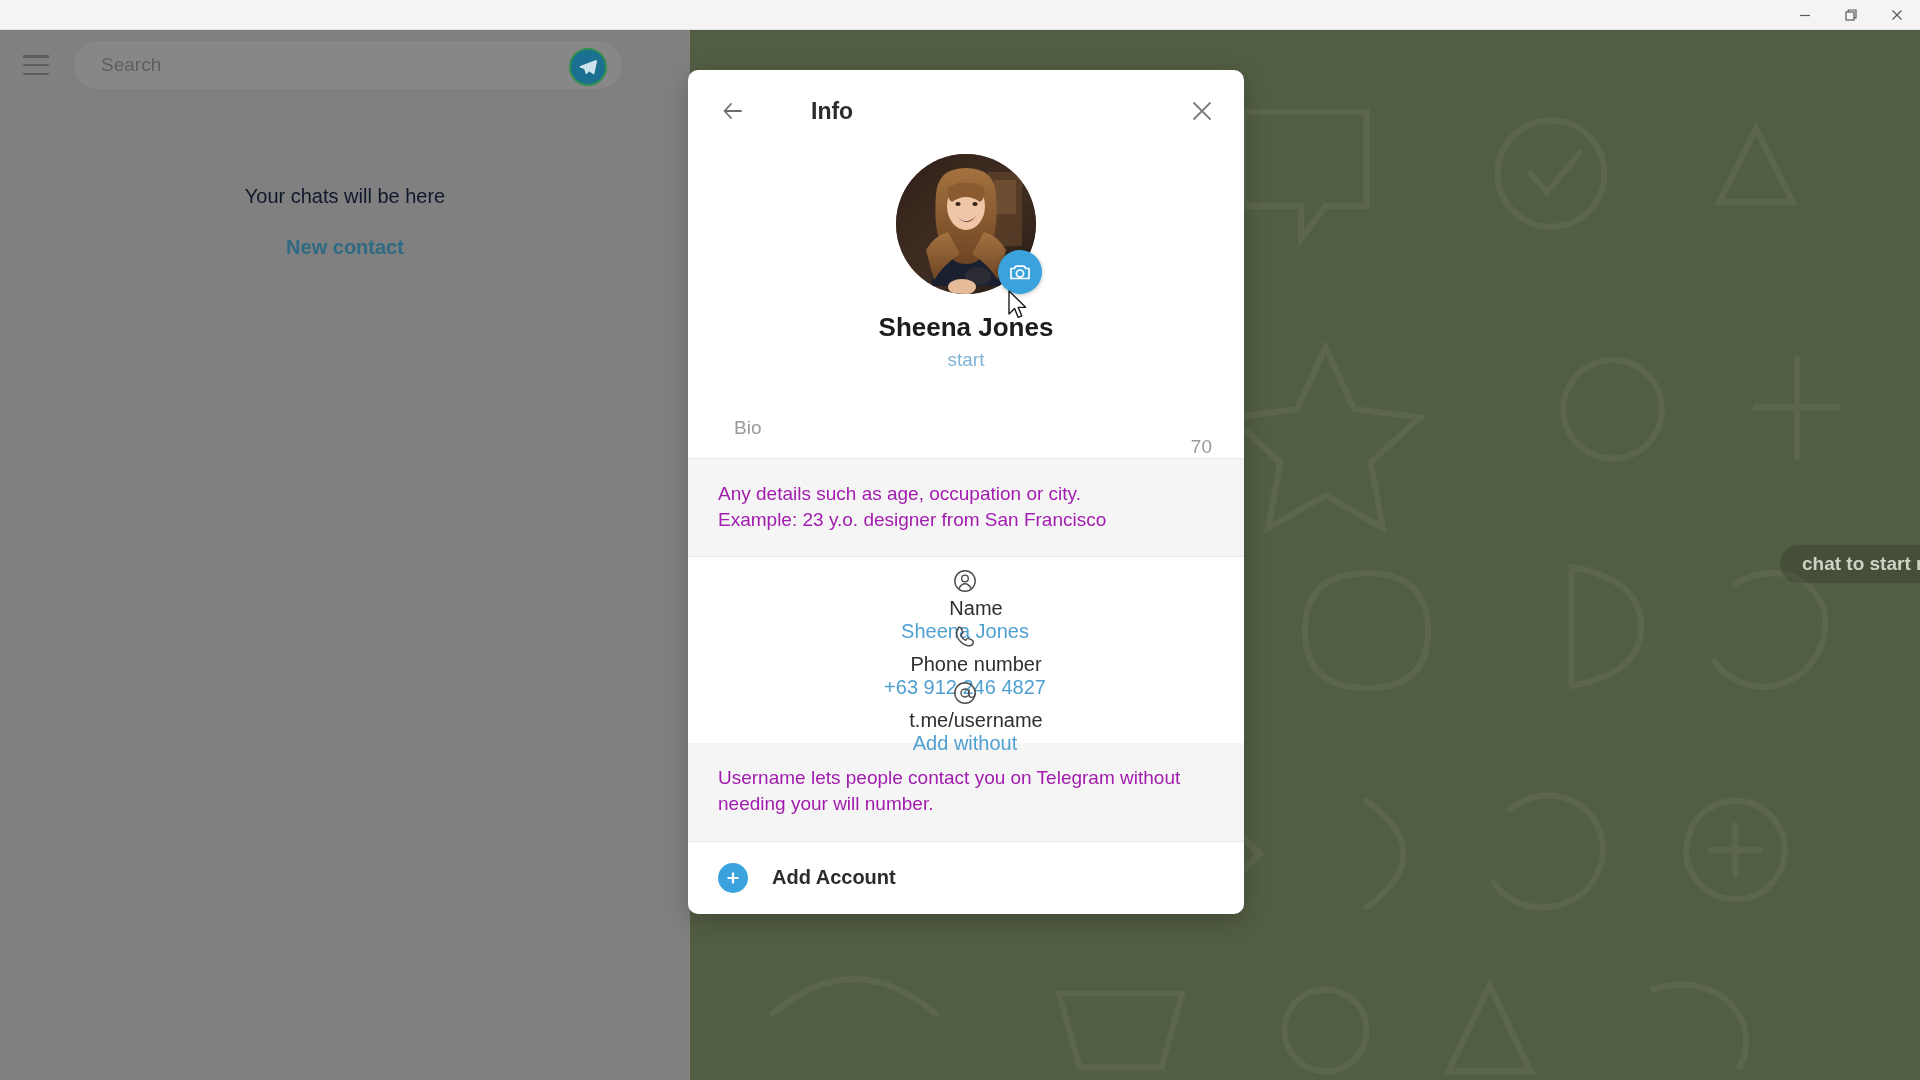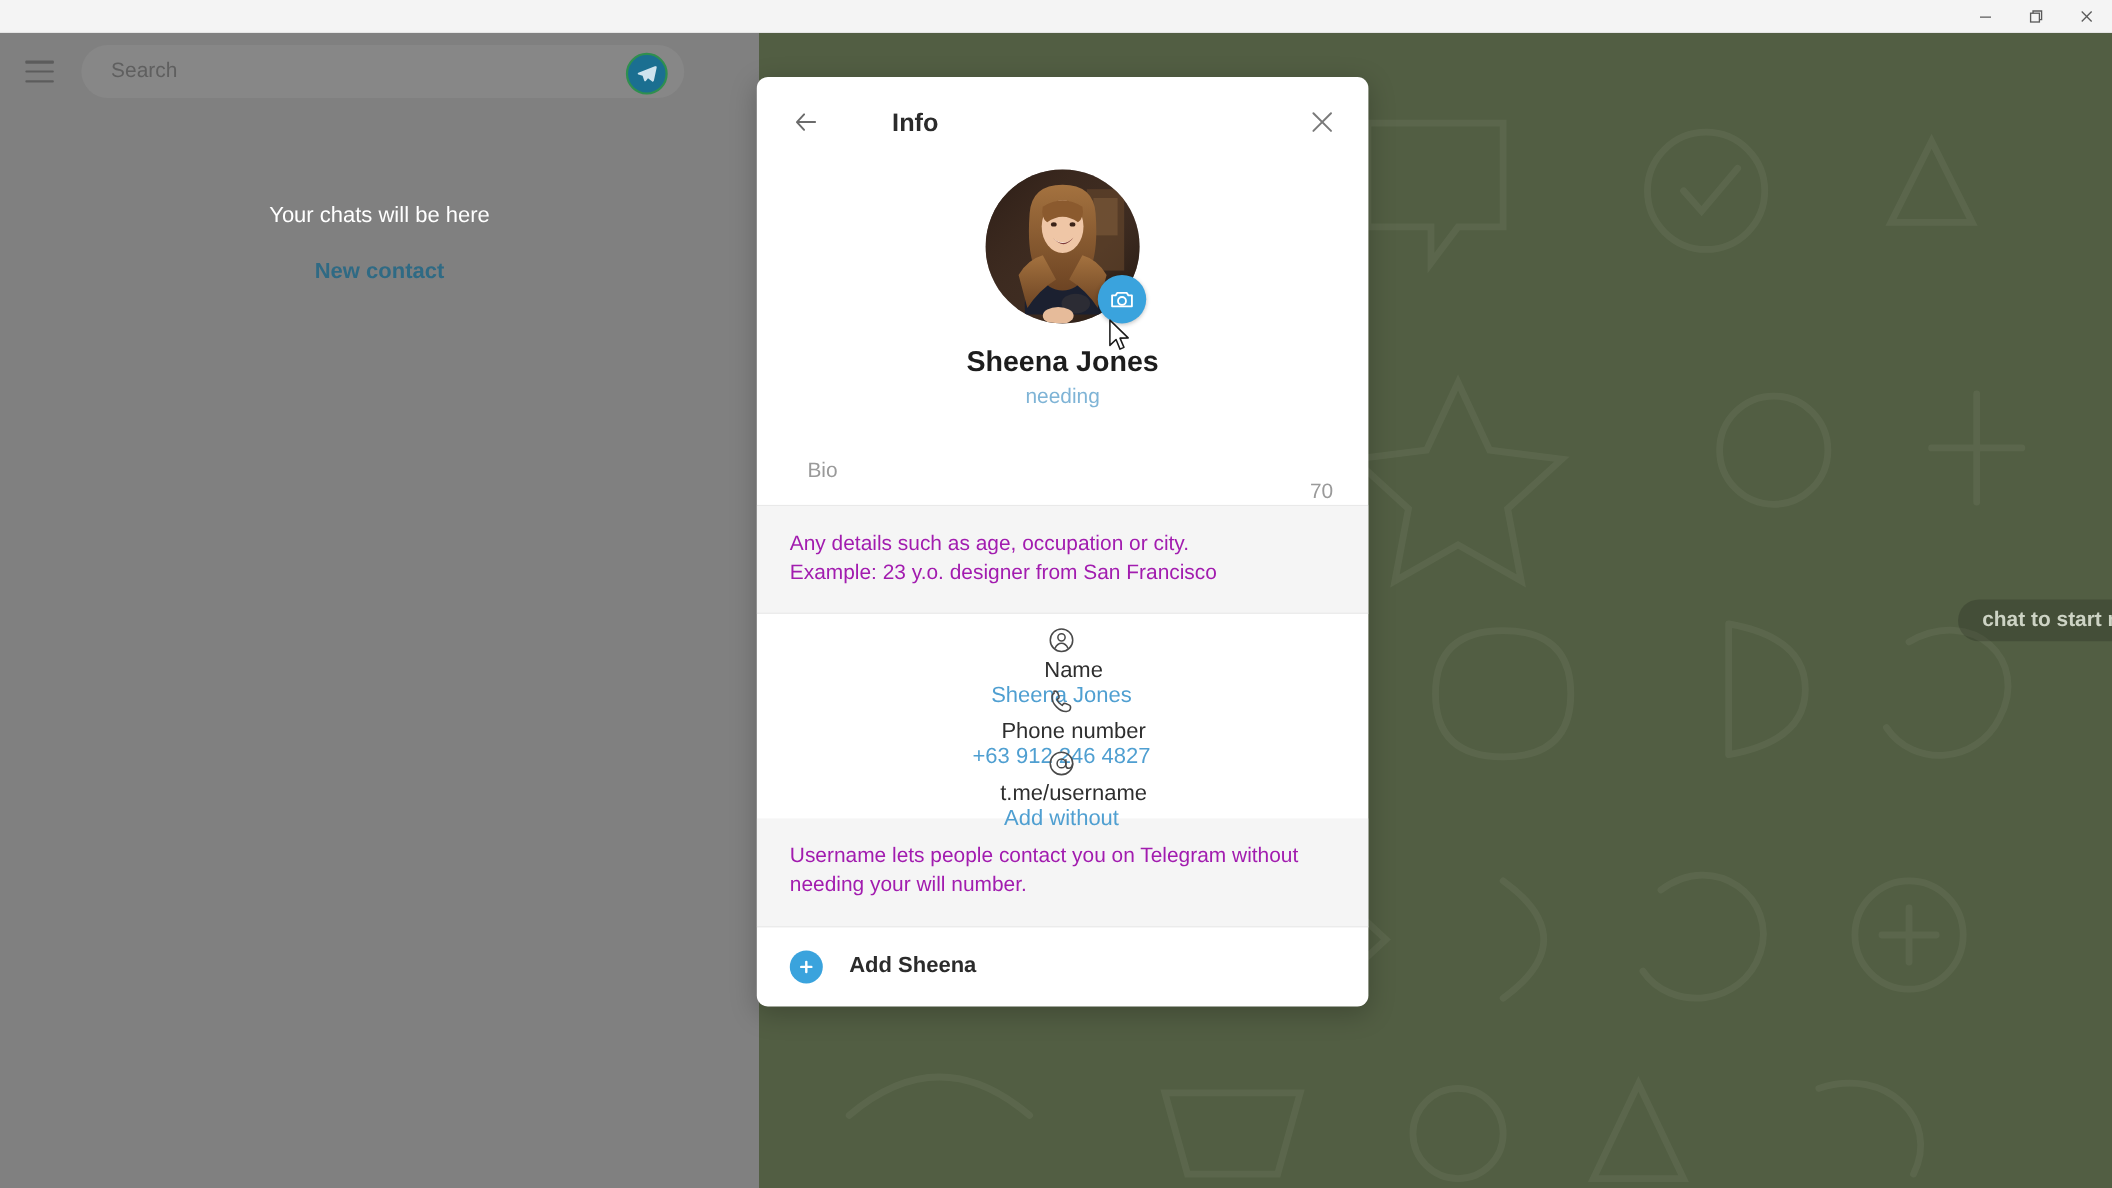--- a/index.html
+++ b/index.html
@@ -101,21 +101,21 @@
   }
 
   .empty-chats {
     position: absolute;
     left: 0; top: 155px;
     width: 690px;
     text-align: center;
   }
   .empty-chats .line1 {
     font-size: 20px;
-    color: #ffffff;
+    color: #0f172a;
   }
   .empty-chats .line2 {
     margin-top: 28px;
     font-size: 20px;
     font-weight: bold;
     color: #2f6a84;
   }
 
   
   .chatbg {
@@ -438,21 +438,21 @@
           </svg>
         </div>
         <div class="cam-badge">
           <svg width="24" height="24" viewBox="0 0 24 24" fill="none" stroke="#ffffff" stroke-width="1.7">
             <path d="M3 8.5 h3.2 l1.6 -2.3 h8.4 l1.6 2.3 H21 v10 H3 z" stroke-linejoin="round"></path>
             <circle cx="12" cy="13.6" r="3.6"></circle>
           </svg>
         </div>
       </div>
       <div class="profile-name">Sheena Jones</div>
-      <div class="profile-status">needing</div>
+      <div class="profile-status">start</div>
     </div>
 
     <div class="row-bio">
       <span class="bio-label">Bio</span>
       <span class="bio-count">70</span>
     </div>
 
     <div class="hint-block">
       <div class="hint-line">Any details such as age, occupation or city.</div>
       <div class="hint-line">Example: 23 y.o. designer from San Francisco</div>
@@ -501,21 +501,21 @@
       <div class="hint-line">needing your will number.</div>
     </div>
 
     <div class="add-account">
       <span class="plus-circle">
         <svg width="16" height="16" viewBox="0 0 16 16" stroke="#ffffff" stroke-width="2.2" stroke-linecap="round">
           <line x1="8" y1="3.4" x2="8" y2="12.6"></line>
           <line x1="3.4" y1="8" x2="12.6" y2="8"></line>
         </svg>
       </span>
-      <span class="lbl">Add Sheena</span>
+      <span class="lbl">Add Account</span>
     </div>
 
   </div>
 
   <svg class="cursor" width="22" height="32" viewBox="0 0 22 32">
     <path d="M2 1 L2 24 L7.6 18.6 L11.2 27.4 L14.8 25.8 L11.2 17.4 L18.6 17.2 Z" fill="#ffffff" stroke="#1a1a1a" stroke-width="1.4" stroke-linejoin="round"></path>
   </svg>
 
 </div>
 

